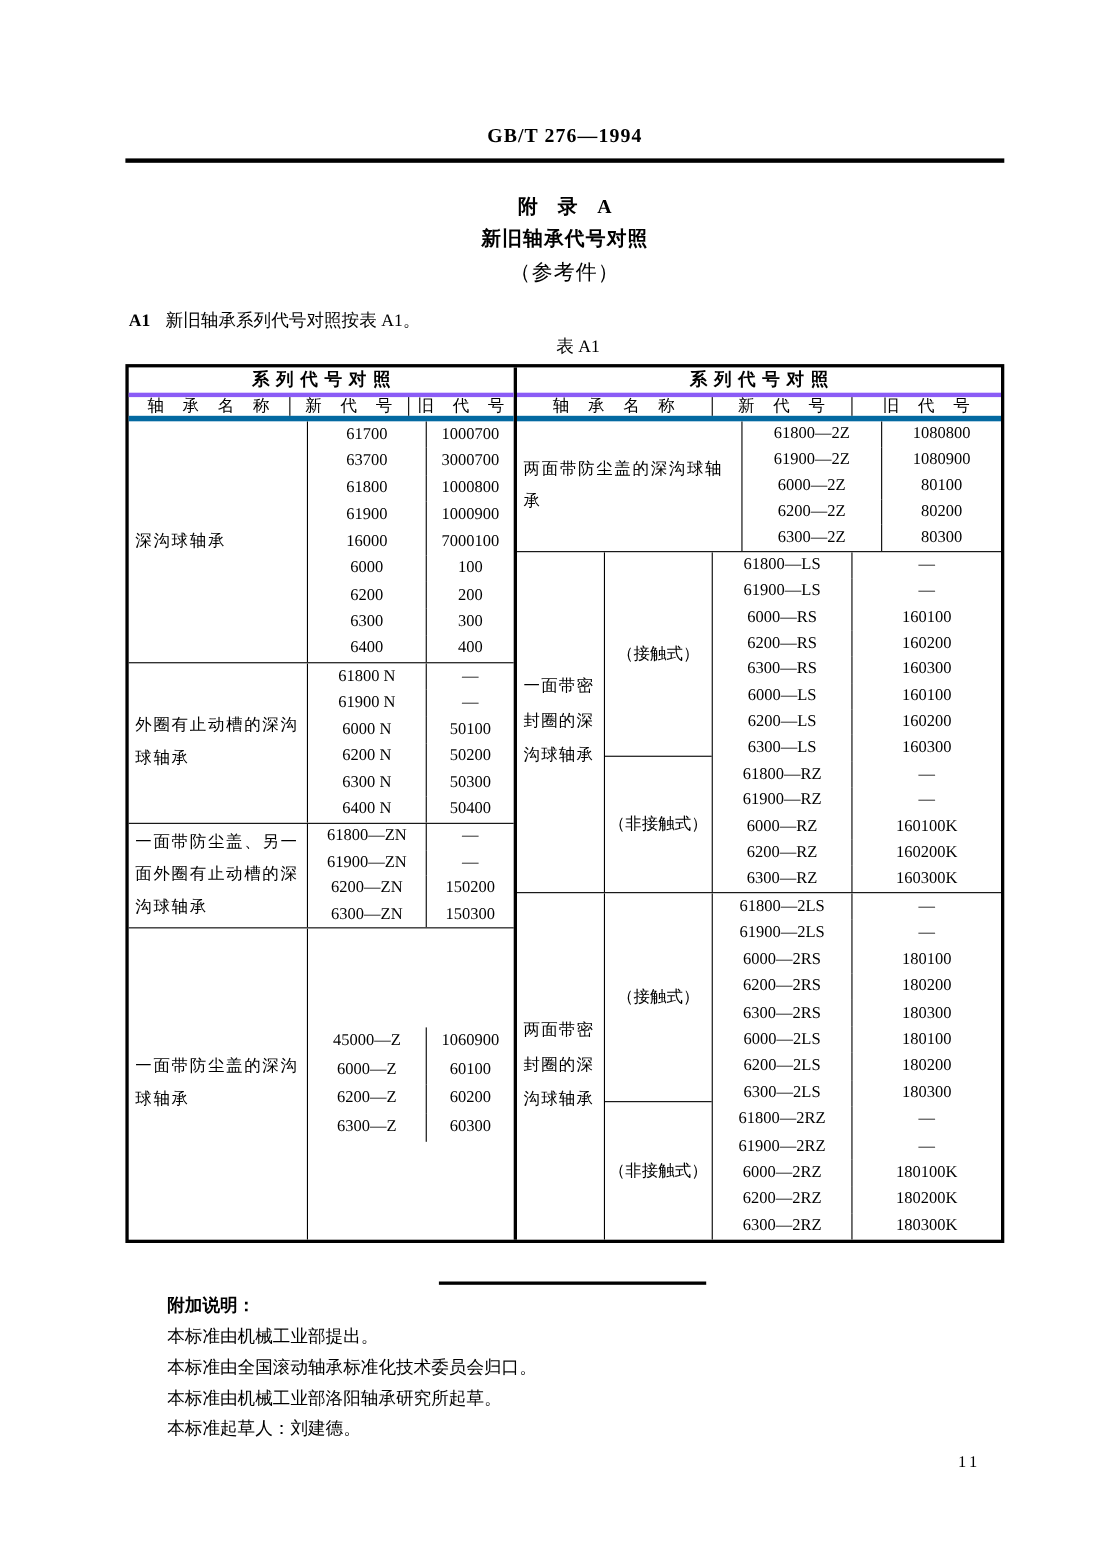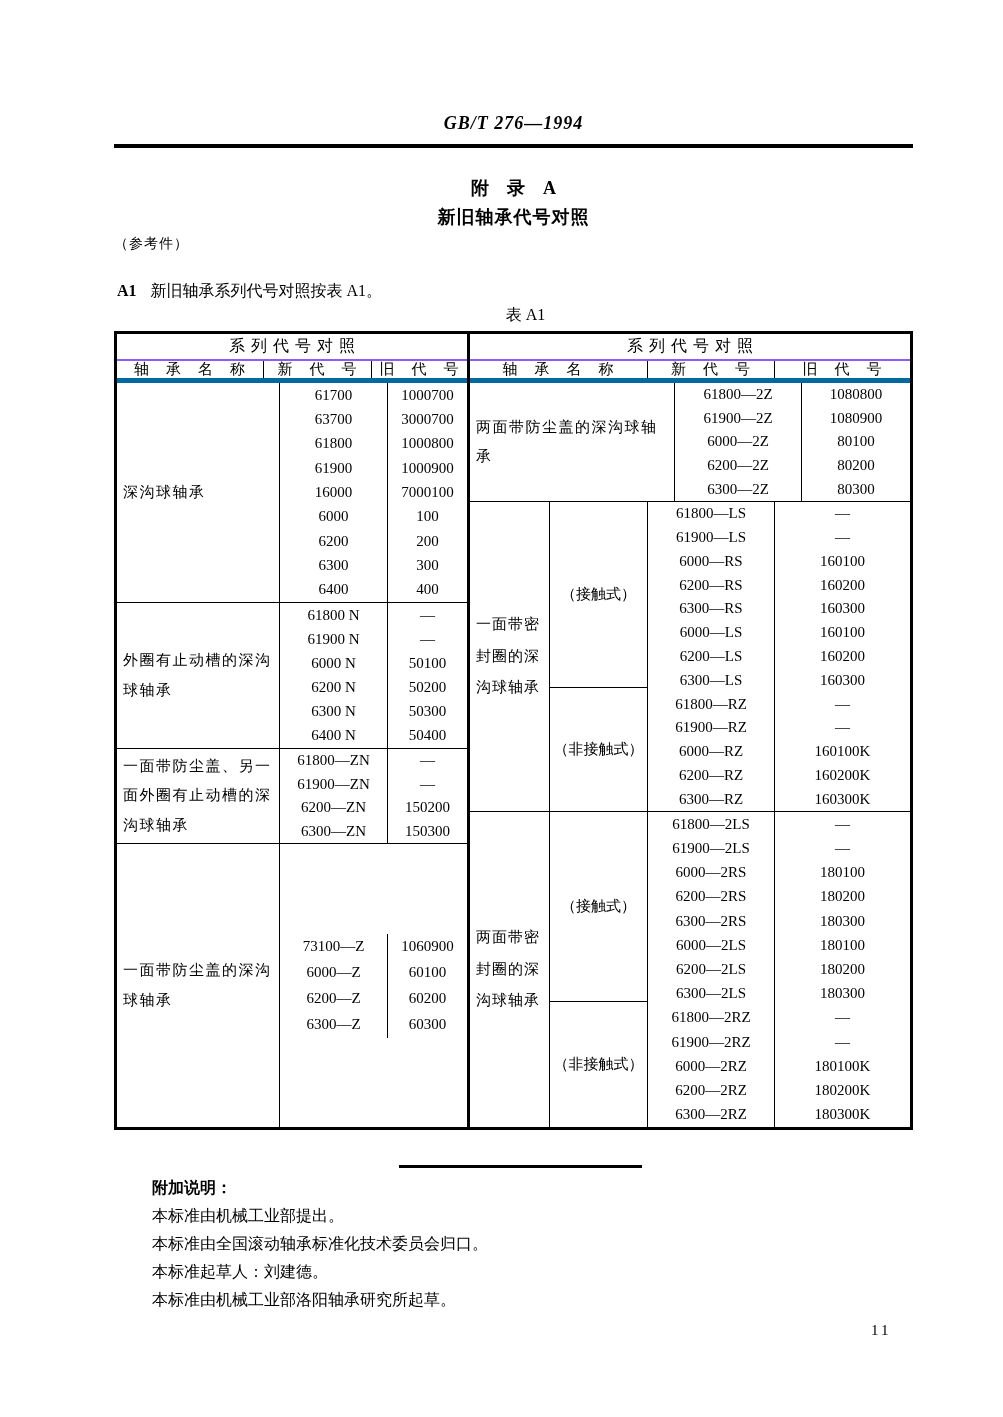--- a/index.html
+++ b/index.html
@@ -3,42 +3,42 @@
 <meta charset="utf-8">
 <style>
   * { margin:0; padding:0; box-sizing:border-box; }
   html,body { background:#e8e8e8; }
   .page {
     position:relative; width:1003px; height:1417px; margin:0 auto;
     background:#ffffff; color:#000;
     font-family:"Liberation Serif","DejaVu Serif",serif;
   }
   .doc-number { position:absolute; top:113px; left:114px; width:799px;
-    text-align:center; font-weight:bold; font-size:18px; letter-spacing:1px;font-style:italic; }
+    text-align:center; font-weight:bold; font-size:18px; letter-spacing:1px; }
   .top-rule { position:absolute; top:144px; left:114px; width:799px; height:4px; background:#000; }
   .appendix-title { position:absolute; top:176px; left:114px; width:799px;
     text-align:center; font-weight:bold; font-size:18px; }
   .doc-subtitle { position:absolute; top:205px; left:114px; width:799px;
     text-align:center; font-weight:bold; font-size:18px; letter-spacing:1px; }
   .ref-note { position:absolute; top:235px; left:114px; width:799px;
-    font-size:14px; letter-spacing:1px; }
+    text-align:center; font-size:19px; letter-spacing:1px; }
   .clause { position:absolute; top:281px; left:117px; font-size:16px; }
   .clause .lbl { font-weight:bold; margin-right:14px; }
   .table-caption { position:absolute; top:305px; left:126px; width:799px;
     text-align:center; font-size:16px; }
 
   
   .tbl { position:absolute; top:331px; left:114px; width:799px; height:799px;
     border:3px solid #000; display:flex; font-size:15px; }
   .half { display:flex; flex-direction:column; }
   .half.left  { width:353px; border-right:3px solid #000; }
   .half.right { flex:1; }
-  .h1 { height:27px; border-bottom:2px solid #8b5cf6; display:flex;
+  .h1 { height:27px; border-bottom:4px solid #8b5cf6; display:flex;
     align-items:center; justify-content:center; font-size:16px;
-    letter-spacing:6px; text-indent:6px; }
+    letter-spacing:6px; text-indent:6px;font-weight:bold; }
   .h2 { height:22px; border-bottom:5px solid #0369a1; display:flex; font-size:15px; }
   .h2 > div { display:flex; align-items:center; justify-content:center; letter-spacing:1px; }
   .h2 .c1L { width:147px; border-right:1px solid #000; }
   .h2 .c2L { width:108px; border-right:1px solid #000; }
   .h2 .c1R { width:178px; border-right:1px solid #000; }
   .h2 .c2R { width:127px; border-right:1px solid #000; }
   .h2 .c3  { flex:1; }
   .tbody { flex:1; display:flex; flex-direction:column; }
   .sec { display:flex; border-bottom:1px solid #000; overflow:hidden; }
   .tbody .sec:last-child { border-bottom:none; flex:1; }
@@ -181,21 +181,21 @@
               <div class="crow">
                 <div class="cnew L">6300—ZN</div>
                 <div class="cold">150300</div>
               </div>
             </div>
           </div>
           <div class="sec">
             <div class="name L">一面带防尘盖的深沟球轴承</div>
             <div class="codes centered">
               <div class="crow packed">
-                <div class="cnew L">73100—Z</div>
+                <div class="cnew L">45000—Z</div>
                 <div class="cold">1060900</div>
               </div>
               <div class="crow packed">
                 <div class="cnew L">6000—Z</div>
                 <div class="cold">60100</div>
               </div>
               <div class="crow packed">
                 <div class="cnew L">6200—Z</div>
                 <div class="cold">60200</div>
               </div>
@@ -364,18 +364,18 @@
           </div>
         </div>
     </div>
   </div>
 
   <div class="foot-rule"></div>
   <div class="notes">
     <div class="heading">附加说明：</div>
     <div>本标准由机械工业部提出。</div>
     <div>本标准由全国滚动轴承标准化技术委员会归口。</div>
+    <div>本标准由机械工业部洛阳轴承研究所起草。</div>
     <div>本标准起草人：刘建德。</div>
-    <div>本标准由机械工业部洛阳轴承研究所起草。</div>
   </div>
   <div class="page-num">11</div>
 
 </div>
 
 </body></html>

